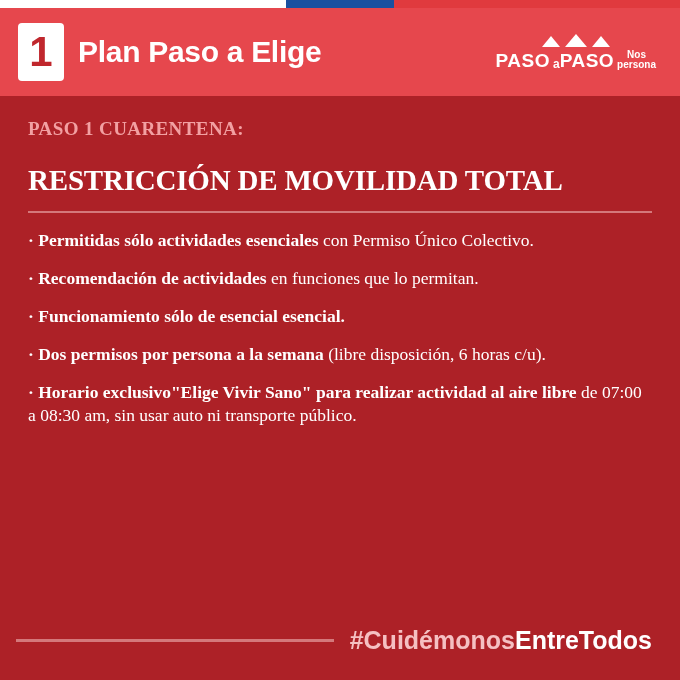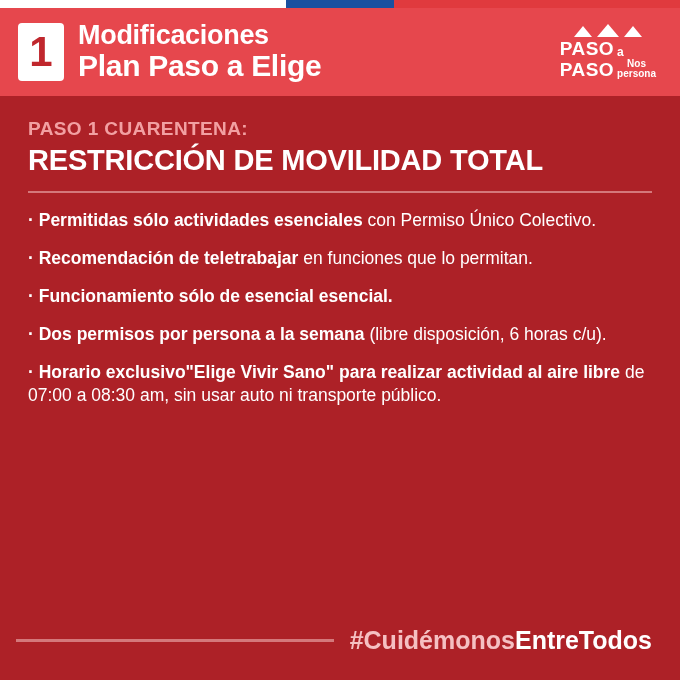--- a/index.html
+++ b/index.html
@@ -94,21 +94,21 @@
     border-right: 11px solid transparent;
     border-bottom: 13px solid #ffffff;
   }
   .logo .chev.small {
     border-left-width: 9px;
     border-right-width: 9px;
     border-bottom-width: 11px;
   }
   .logo-text {
     display: flex;
-    flex-direction: column;
+    flex-direction: row;
     line-height: 0.98;
   }
   .logo-row {
     display: flex;
     align-items: flex-end;
     gap: 3px;
   }
   .logo-word {
     font-size: 19px;
     font-weight: bold;
@@ -124,33 +124,34 @@
     line-height: 1.05;
     text-align: center;
   }
 
   
   .content {
     flex: 1 1 auto;
     padding: 22px 28px 0 28px;
     box-sizing: border-box;
     color: #ffffff;
+    font-family: Liberation Serif, serif;
   }
   .kicker {
     color: #f2a0a2;
     font-size: 19px;
     font-weight: bold;
     letter-spacing: 0.4px;
   }
   .headline {
     color: #ffffff;
     font-size: 29px;
     font-weight: bold;
     letter-spacing: -0.2px;
-    margin-top: 4px;
+    margin-top: 24px;
   }
   .rule {
     height: 2px;
     background: #d4787b;
     margin: 14px 0 16px 0;
     width: 100%;
   }
   .bullets {
     margin: 0;
     padding: 0;
@@ -202,21 +203,20 @@
 
   <div class="topbar">
     <div class="seg-white"></div>
     <div class="seg-blue"></div>
     <div class="seg-red"></div>
   </div>
 
   <div class="header">
     <div class="num-badge">1</div>
     <div class="header-titles">
-      <div class="line1">Modificaciones</div>
       <div class="line2">Plan Paso a Elige</div>
     </div>
     <div class="logo">
       <div class="chevrons">
         <div class="chev small"></div>
         <div class="chev"></div>
         <div class="chev small"></div>
       </div>
       <div class="logo-text">
         <div class="logo-row">
@@ -239,21 +239,21 @@
     <div class="headline">RESTRICCIÓN DE MOVILIDAD TOTAL</div>
     <div class="rule"></div>
 
     <ul class="bullets">
       <li class="bullet">
         <span class="dot">·</span>
         <b>Permitidas sólo actividades esenciales</b><span class="norm"> con Permiso Único Colectivo.</span>
       </li>
       <li class="bullet">
         <span class="dot">·</span>
-        <b>Recomendación de teletrabajar</b><span class="norm"> en funciones que lo permitan.</span>
+        <b>Recomendación de actividades</b><span class="norm"> en funciones que lo permitan.</span>
       </li>
       <li class="bullet">
         <span class="dot">·</span>
         <b>Funcionamiento sólo de esencial esencial.</b><span class="norm"></span>
       </li>
       <li class="bullet">
         <span class="dot">·</span>
         <b>Dos permisos por persona a la semana</b><span class="norm"> (libre disposición, 6 horas c/u).</span>
       </li>
       <li class="bullet">

